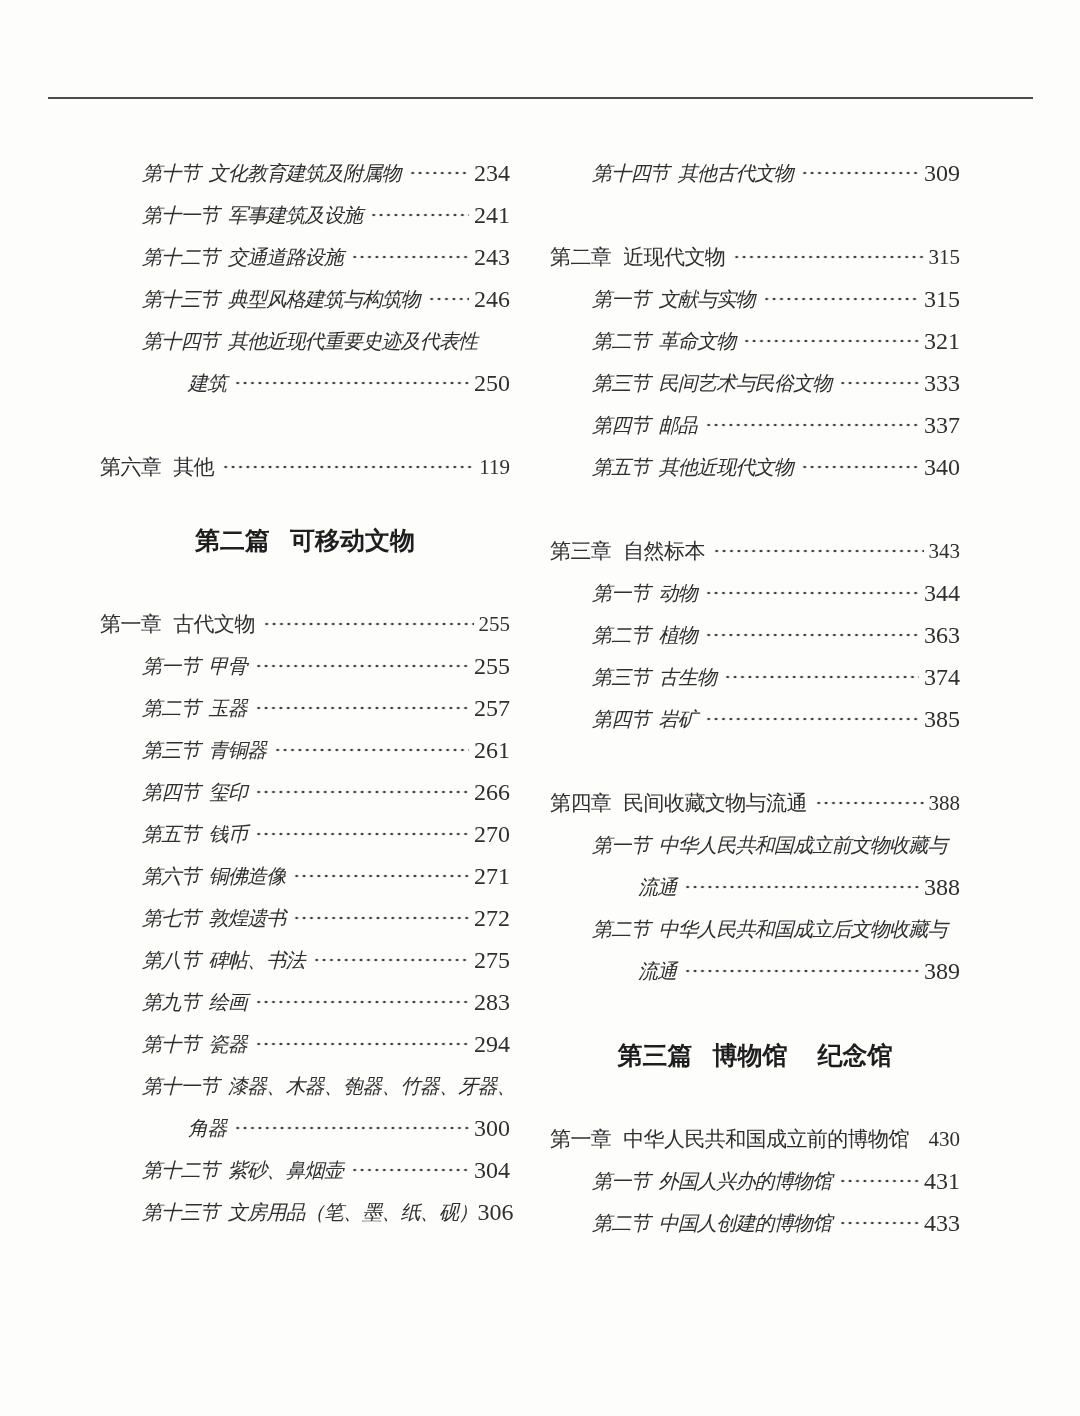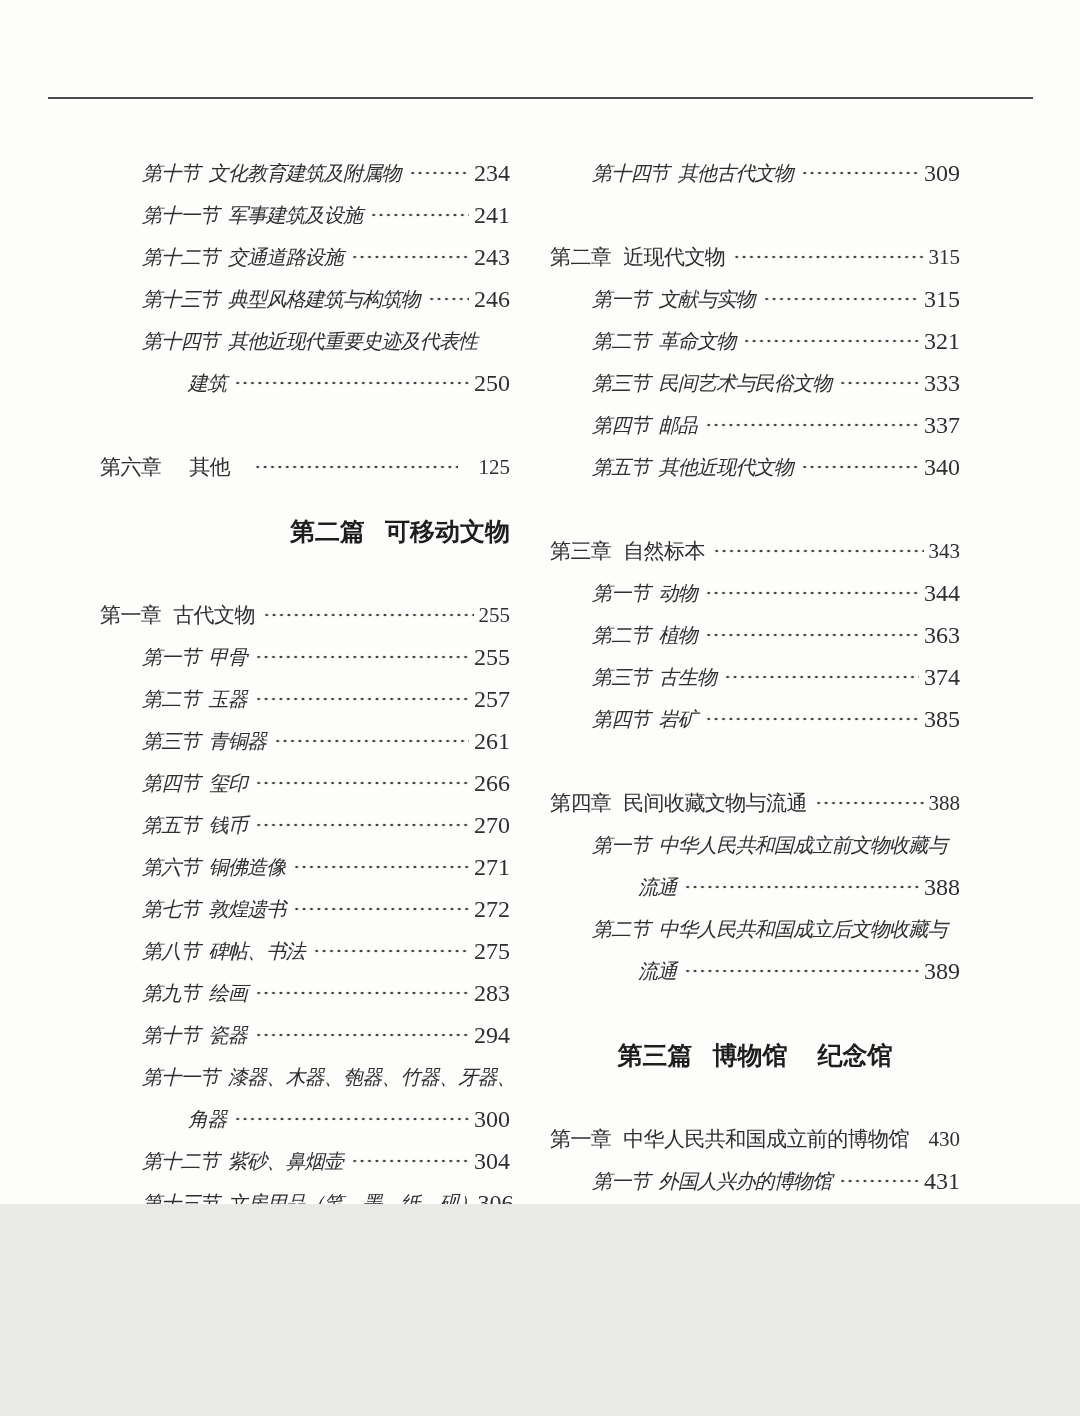--- a/index.html
+++ b/index.html
@@ -1,17 +1,17 @@
 <!DOCTYPE html>
 <html><head>
 <meta charset="utf-8">
 <style>
   html,body{margin:0;padding:0;background:#e9e9e7;}
   .page{
-    position:relative;width:1080px;height:1204px;overflow:hidden;
+    position:relative;width:1080px;height:1416px;overflow:hidden;
     background:radial-gradient(150% 130% at 50% 45%, #fdfdfc 55%, #f0f0ed 100%);
     font-family:"Liberation Serif","DejaVu Serif",serif;color:#2f2f2f;
   }
   .top-rule{position:absolute;left:48px;top:97px;width:985px;height:2px;background:#4c4c4c;}
   .columns{position:absolute;left:100px;top:152px;width:860px;display:flex;gap:40px;}
   .col{width:410px;display:flex;flex-direction:column;}
   .row{height:42px;display:flex;align-items:center;white-space:pre;}
   .section,.cont{font-size:20px;letter-spacing:-0.8px;}
   .section{padding-left:42px;}
   .cont{padding-left:88px;}
@@ -39,22 +39,22 @@
 <div class="page">
   <div class="top-rule"></div>
   <div class="columns">
     <div class="col" id="col-left">
         <div class="row section"><span class="n">第十节</span><span class="t">文化教育建筑及附属物</span><span class="leader"></span><span class="pg">234</span></div>
         <div class="row section"><span class="n">第十一节</span><span class="t">军事建筑及设施</span><span class="leader"></span><span class="pg">241</span></div>
         <div class="row section"><span class="n">第十二节</span><span class="t">交通道路设施</span><span class="leader"></span><span class="pg">243</span></div>
         <div class="row section"><span class="n">第十三节</span><span class="t">典型风格建筑与构筑物</span><span class="leader"></span><span class="pg">246</span></div>
         <div class="row section"><span class="n">第十四节</span><span class="t">其他近现代重要史迹及代表性</span></div>
         <div class="row cont"><span class="t">建筑</span><span class="leader"></span><span class="pg">250</span></div>
-        <div class="row chapter" style="margin-top: 42px; gap: 16px;"><span class="n">第六章</span><span class="t">其他</span><span class="leader"></span><span class="pg">125</span></div>
-        <div class="row part" style="margin-top: 22px; justify-content: flex-end;"><span class="n">第二篇</span><span class="t">可移动文物</span></div>
+        <div class="row chapter" style="margin-top: 42px;"><span class="n">第六章</span><span class="t">其他</span><span class="leader"></span><span class="pg">119</span></div>
+        <div class="row part" style="margin-top: 31px;"><span class="n">第二篇</span><span class="t">可移动文物</span></div>
         <div class="row chapter" style="margin-top: 42px;"><span class="n">第一章</span><span class="t">古代文物</span><span class="leader"></span><span class="pg">255</span></div>
         <div class="row section"><span class="n">第一节</span><span class="t">甲骨</span><span class="leader"></span><span class="pg">255</span></div>
         <div class="row section"><span class="n">第二节</span><span class="t">玉器</span><span class="leader"></span><span class="pg">257</span></div>
         <div class="row section"><span class="n">第三节</span><span class="t">青铜器</span><span class="leader"></span><span class="pg">261</span></div>
         <div class="row section"><span class="n">第四节</span><span class="t">玺印</span><span class="leader"></span><span class="pg">266</span></div>
         <div class="row section"><span class="n">第五节</span><span class="t">钱币</span><span class="leader"></span><span class="pg">270</span></div>
         <div class="row section"><span class="n">第六节</span><span class="t">铜佛造像</span><span class="leader"></span><span class="pg">271</span></div>
         <div class="row section"><span class="n">第七节</span><span class="t">敦煌遗书</span><span class="leader"></span><span class="pg">272</span></div>
         <div class="row section"><span class="n">第八节</span><span class="t">碑帖、书法</span><span class="leader"></span><span class="pg">275</span></div>
         <div class="row section"><span class="n">第九节</span><span class="t">绘画</span><span class="leader"></span><span class="pg">283</span></div>

